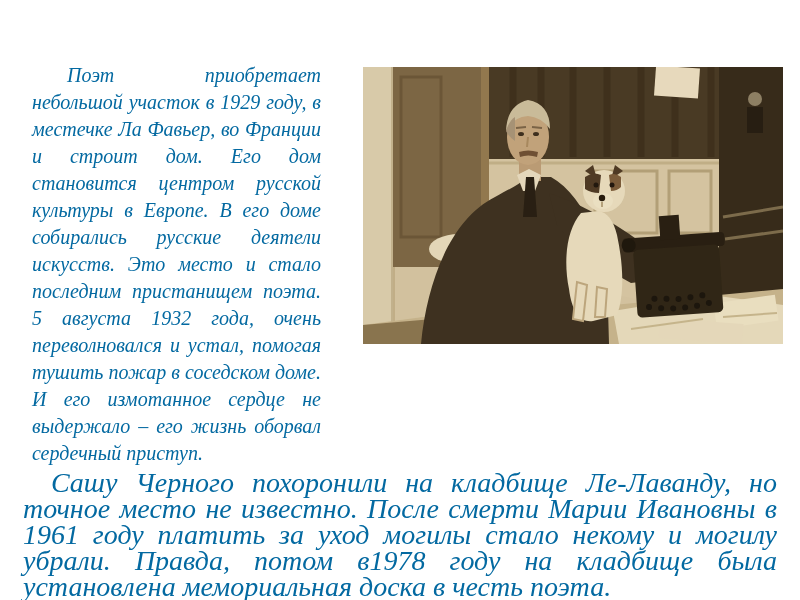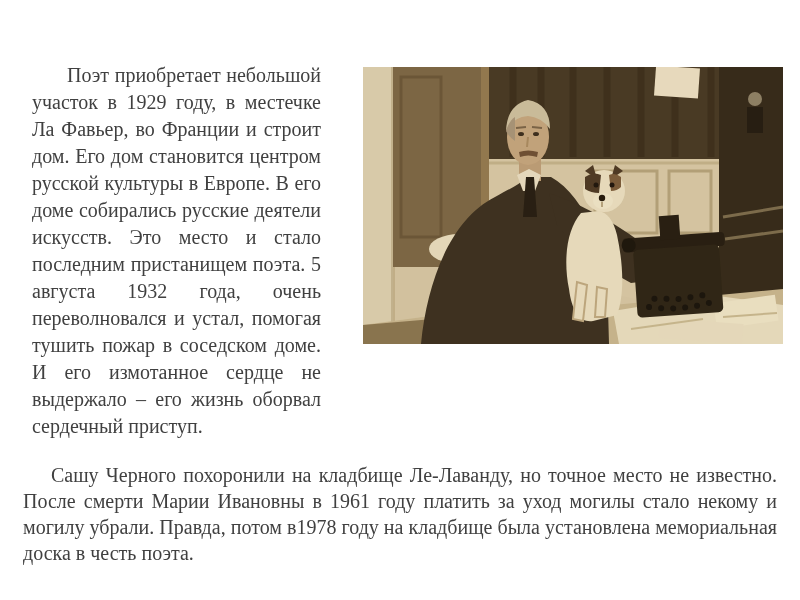--- a/index.html
+++ b/index.html
@@ -12,38 +12,39 @@
   }
   .slide {
     position: relative;
     width: 800px;
     height: 600px;
     background: #ffffff;
     font-family: "Liberation Serif", "DejaVu Serif", serif;
   }
   .body-text {
     position: absolute;
-    color: #404040;
+    color: #0369a1;
     text-align: justify;
     text-justify: inter-word;
     white-space: normal;
+    font-style: italic;
   }
   .left-col {
     left: 32px;
     top: 42px;
     width: 289px;
     font-size: 20px;
     line-height: 27px;
     text-indent: 35px;
   }
   .bottom-par {
     left: 23px;
     top: 442px;
     width: 754px;
-    font-size: 20px;
+    font-size: 28px;
     line-height: 26px;
     text-indent: 28px;
   }
   .photo-frame {
     position: absolute;
     left: 363px;
     top: 67px;
     width: 420px;
     height: 277px;
     overflow: hidden;

